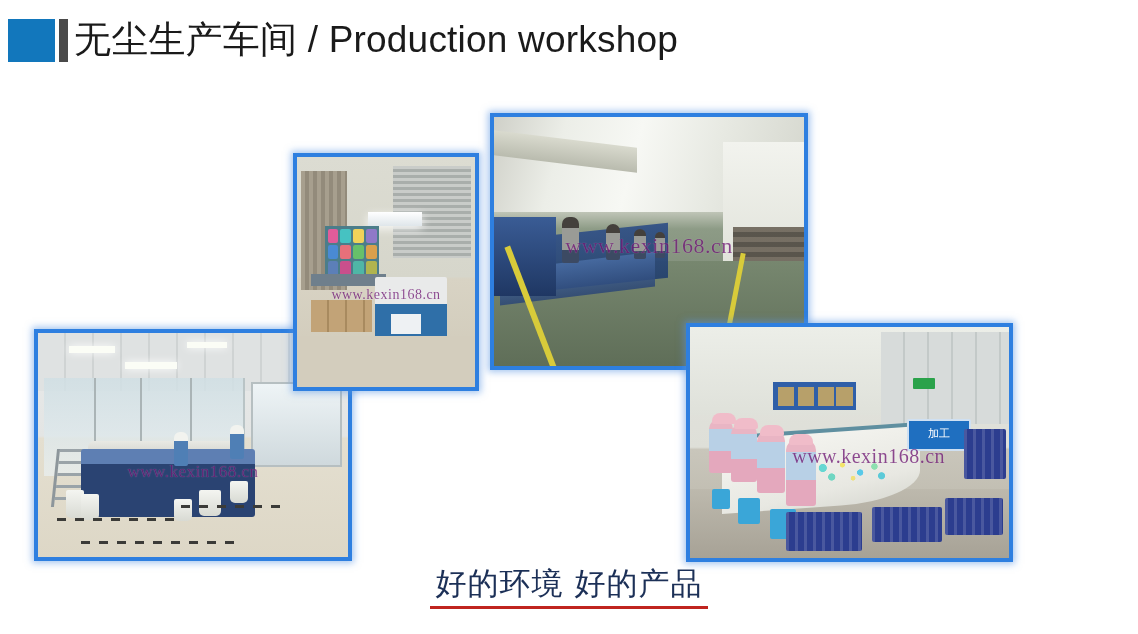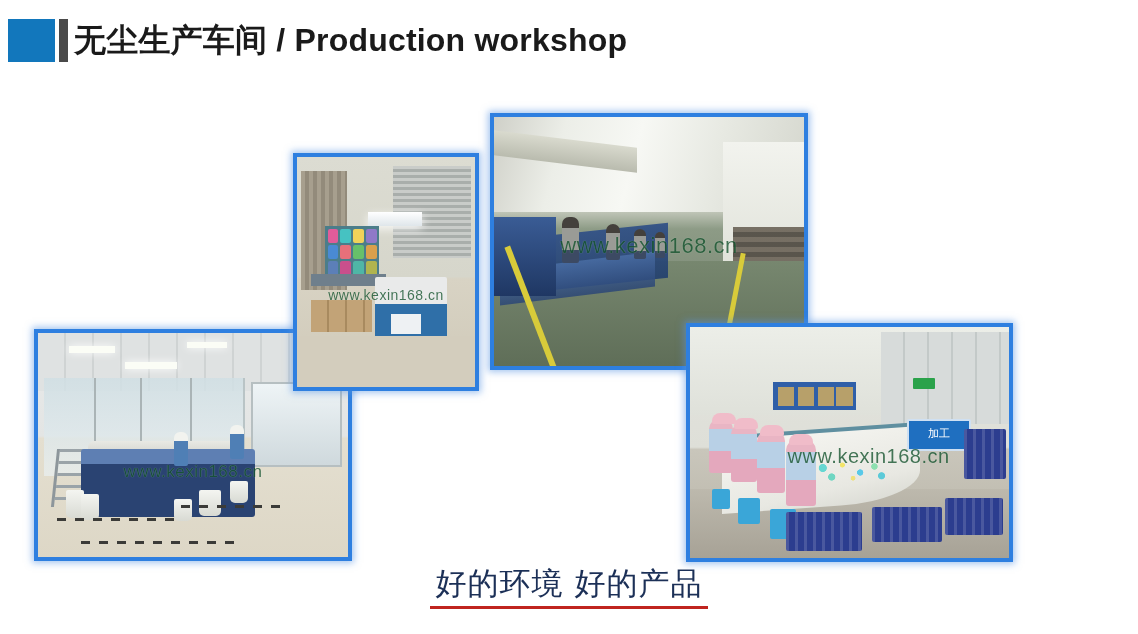--- a/index.html
+++ b/index.html
@@ -12,24 +12,23 @@
     position:relative;
   }
   .slide{position:relative;width:1138px;height:634px;background:#fff;overflow:hidden;}
 
   
   .header{position:absolute;left:0;top:0;width:100%;height:92px;}
   .hdr-blue{position:absolute;left:8px;top:19px;width:47px;height:43px;background:#1277bc;}
   .hdr-bar{position:absolute;left:59px;top:19px;width:9px;height:43px;background:#4a4a4a;}
   .hdr-title{
     position:absolute;left:74px;top:17px;
-    font-size:32px;line-height:46px;color:#1a1a1a;
+    font-size:37px;line-height:46px;color:#1a1a1a;
     white-space:nowrap;letter-spacing:0.2px;
     font-family:"DejaVu Sans","Liberation Sans",sans-serif;
-    font-weight:bold;
   }
   .hdr-title .en{font-family:"Liberation Sans","DejaVu Sans",sans-serif;}
 
   
   .logo{position:absolute;right:16px;top:6px;width:96px;height:88px;text-align:center;}
   .logo svg{display:block;margin:0 auto;}
   .logo-text{
     font-size:15px;letter-spacing:2.5px;color:#2196e8;
     font-family:"Liberation Sans","DejaVu Sans",sans-serif;
     margin-top:2px;font-weight:400;
@@ -41,22 +40,22 @@
     box-sizing:border-box;
     border:4px solid #2e7fe0;
     background:#cfd6cb;
     overflow:hidden;
     box-shadow:0 0 7px 2px rgba(90,150,225,.55);
   }
   .photo .inner{position:absolute;inset:0;overflow:hidden;}
   .wm{
     position:absolute;left:50%;top:52%;
     transform:translate(-50%,-50%);
-    color:#14532d;opacity:.78;
-    font-family:Liberation Sans, sans-serif;
+    color:#701a75;opacity:.78;
+    font-family:Liberation Serif, serif;
     font-size:20px;letter-spacing:.5px;white-space:nowrap;
     text-shadow:0 0 1px rgba(255,255,255,.5);
     pointer-events:none;
   }
 
   
   #photo-center{left:490px;top:113px;width:318px;height:257px;z-index:4;}
   #photo-midleft{left:293px;top:153px;width:186px;height:238px;z-index:3;}
   #photo-bottomleft{left:34px;top:329px;width:318px;height:232px;z-index:2;}
   #photo-right{left:686px;top:323px;width:327px;height:239px;z-index:5;}

